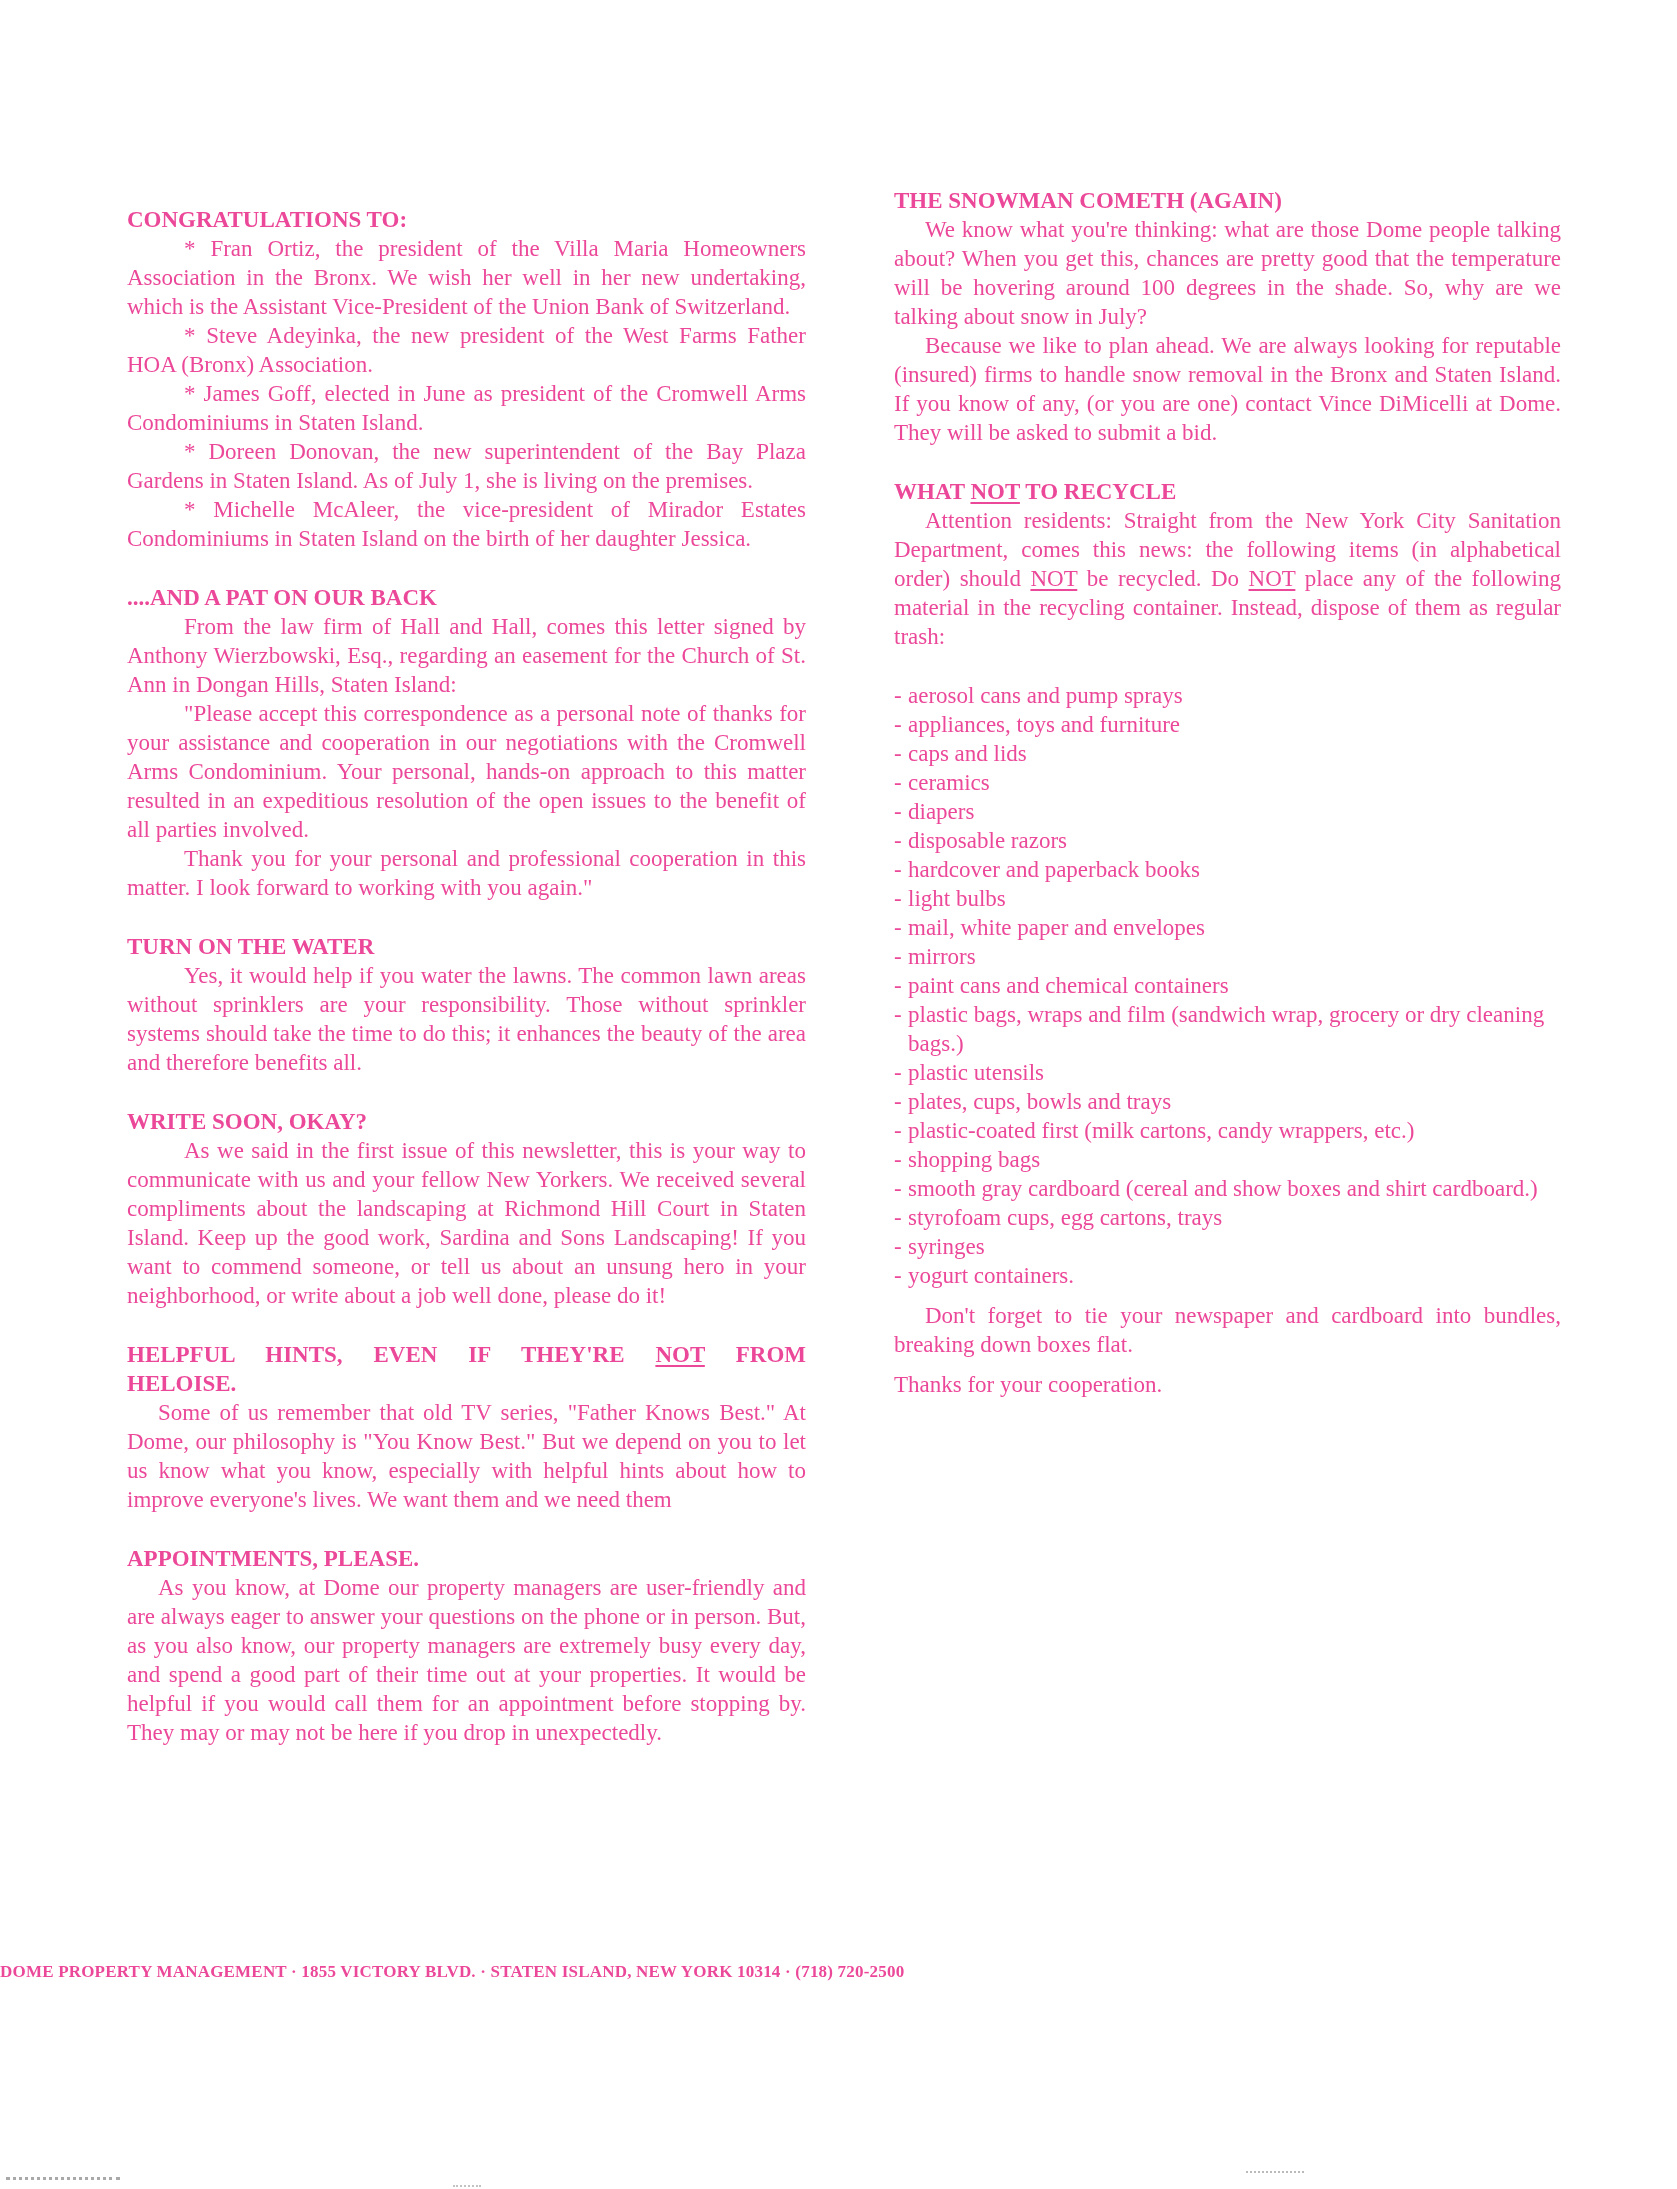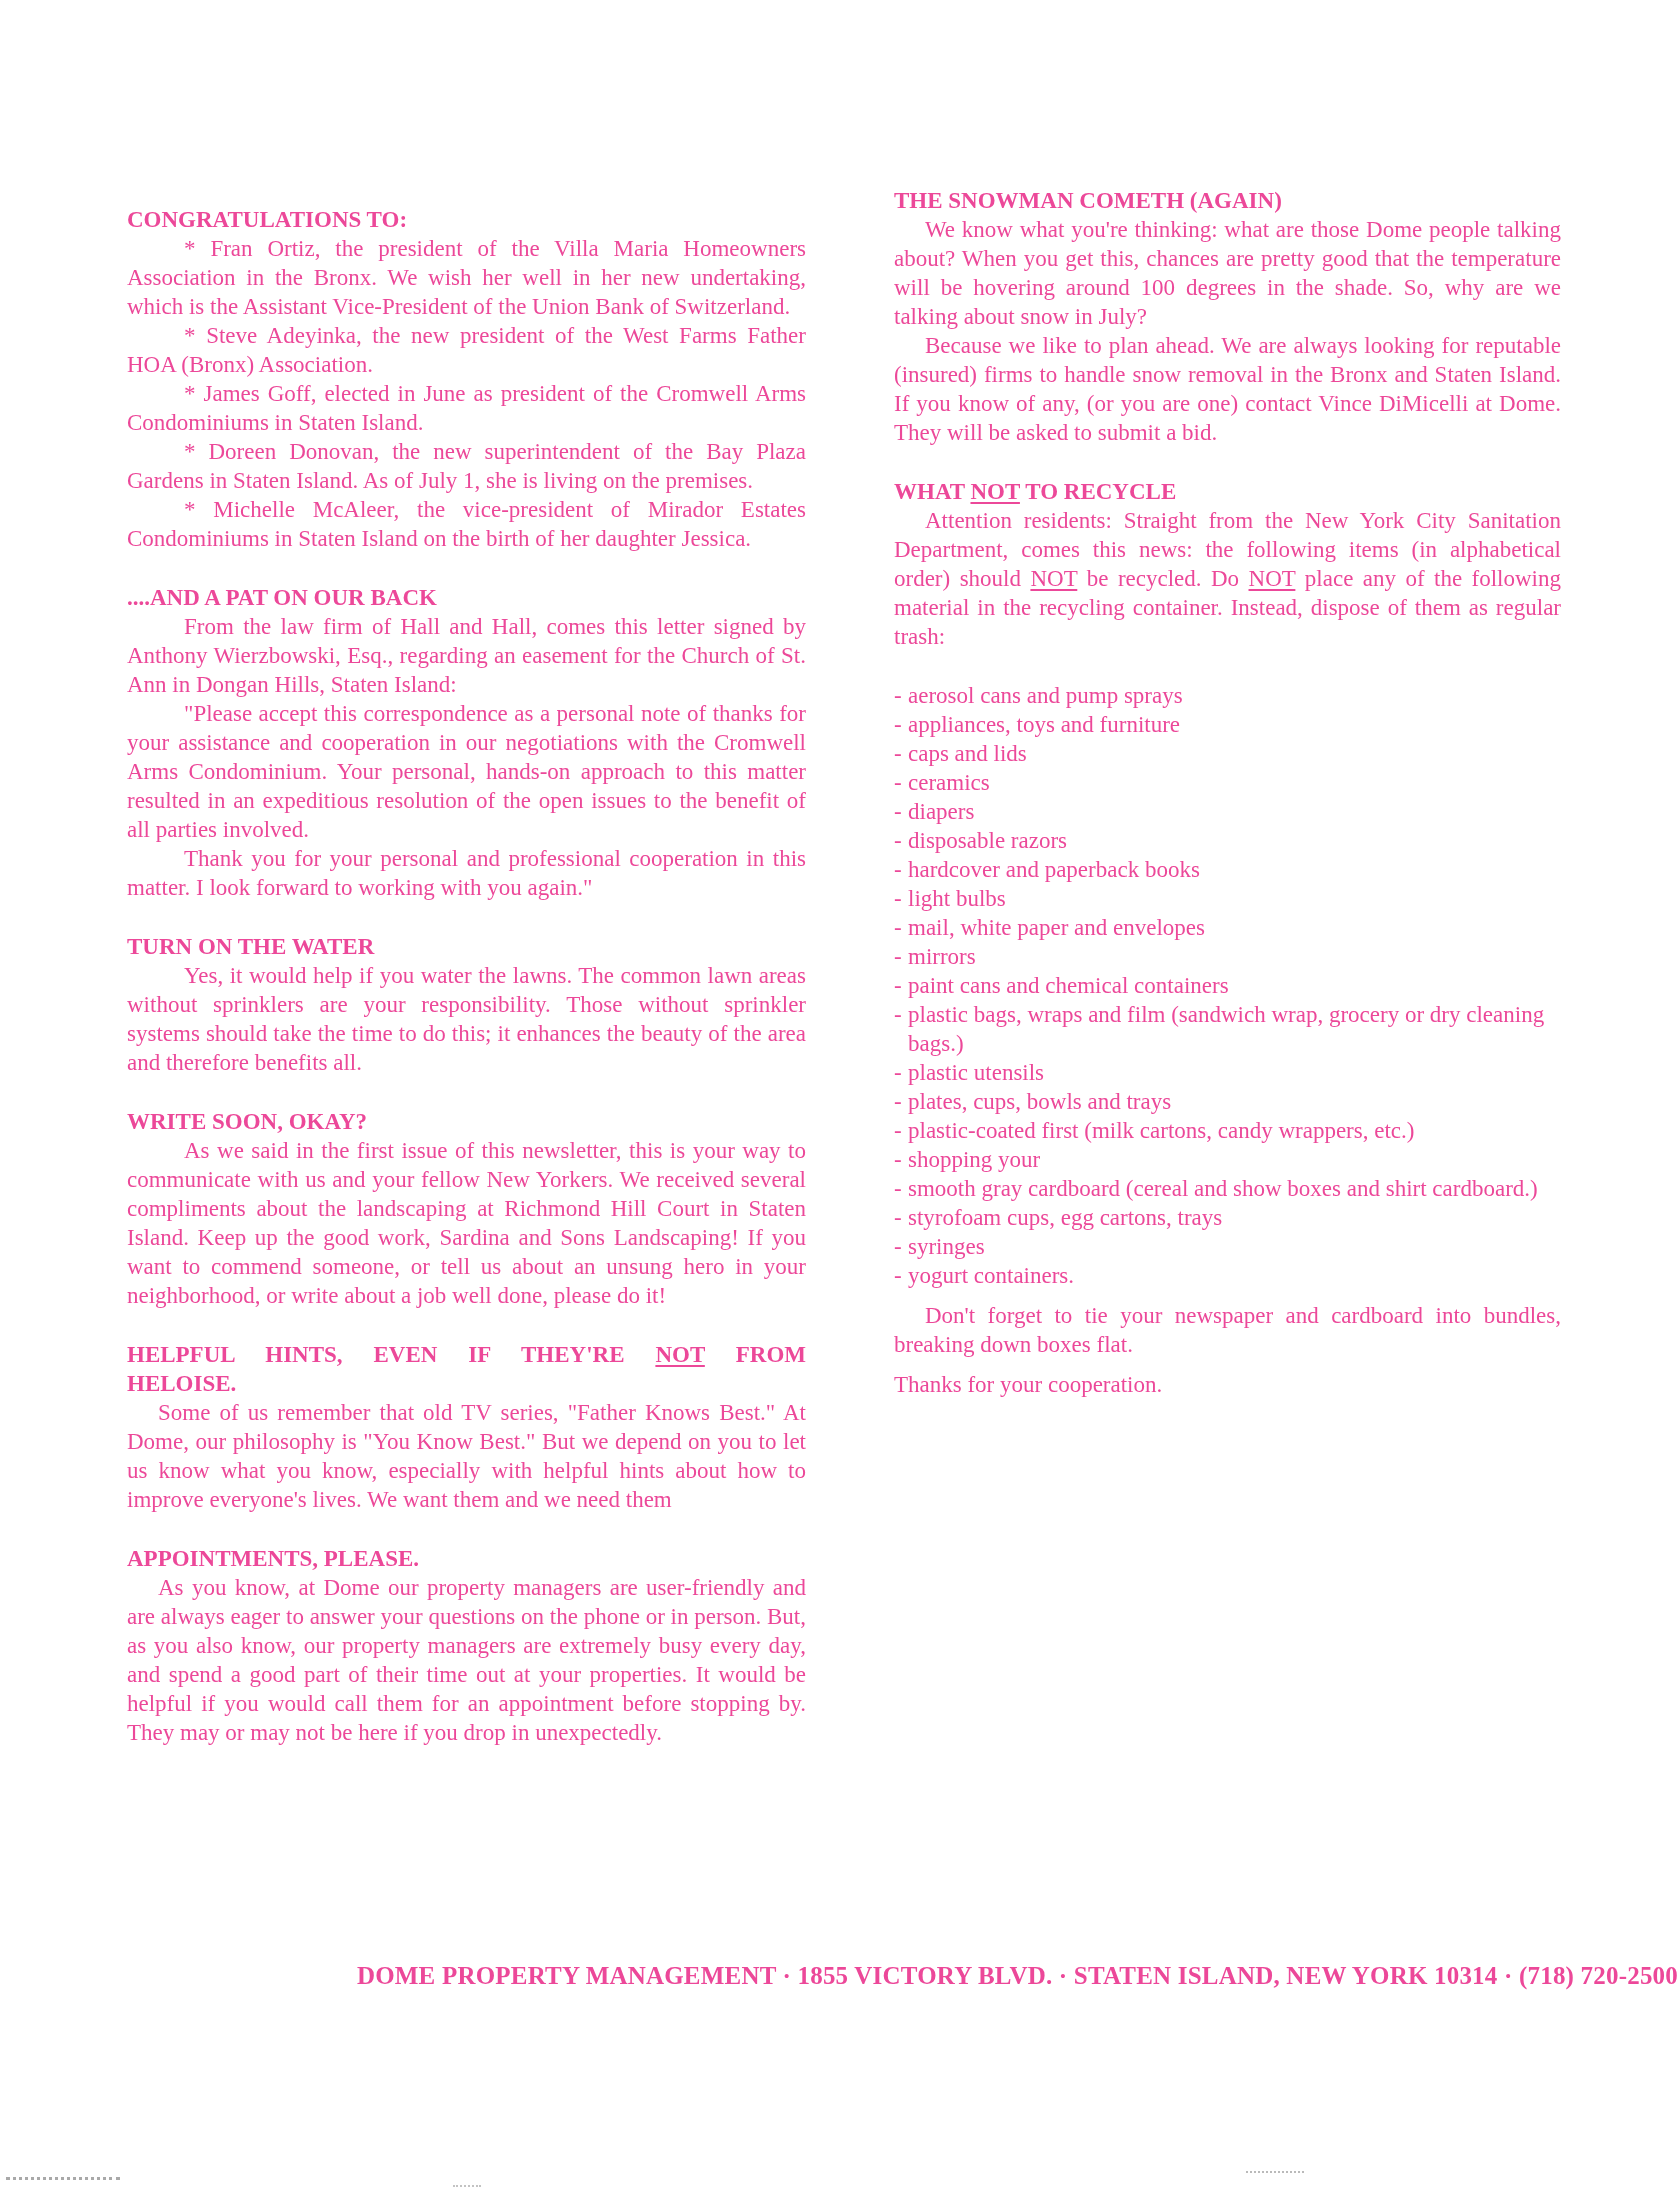--- a/index.html
+++ b/index.html
@@ -48,23 +48,23 @@
   li.item { position: relative; padding-left: 14px; }
   li.item .dash { position: absolute; left: 0; top: 0; }
 
   .outro { margin-top: 11px; }
 
   .footer {
     position: absolute;
     left: 0;
     top: 1962px;
     width: 100%;
-    text-align: right;
+    text-align: left;
     font-weight: bold;
-    font-size: 25px;
+    font-size: 17px;
     letter-spacing: 0.2px;
   }
 
   .artifact { position: absolute; border-top: 3px dotted #555; opacity: 0.5; }
   .artifact-1 { left: 6px;    top: 2177px; width: 114px; }
   .artifact-2 { left: 1246px; top: 2171px; width: 58px; border-top-width: 2px; opacity: 0.4; }
   .artifact-3 { left: 453px;  top: 2185px; width: 28px; border-top-width: 2px; opacity: 0.35; }
 </style>
 </head>
 <body>
@@ -135,21 +135,21 @@
         <li class="item"><span class="dash">-</span><span>disposable razors</span></li>
         <li class="item"><span class="dash">-</span><span>hardcover and paperback books</span></li>
         <li class="item"><span class="dash">-</span><span>light bulbs</span></li>
         <li class="item"><span class="dash">-</span><span>mail, white paper and envelopes</span></li>
         <li class="item"><span class="dash">-</span><span>mirrors</span></li>
         <li class="item"><span class="dash">-</span><span>paint cans and chemical containers</span></li>
         <li class="item"><span class="dash">-</span><span>plastic bags, wraps and film (sandwich wrap, grocery or dry cleaning bags.)</span></li>
         <li class="item"><span class="dash">-</span><span>plastic utensils</span></li>
         <li class="item"><span class="dash">-</span><span>plates, cups, bowls and trays</span></li>
         <li class="item"><span class="dash">-</span><span>plastic-coated first (milk cartons, candy wrappers, etc.)</span></li>
-        <li class="item"><span class="dash">-</span><span>shopping your</span></li>
+        <li class="item"><span class="dash">-</span><span>shopping bags</span></li>
         <li class="item"><span class="dash">-</span><span>smooth gray cardboard (cereal and show boxes and shirt cardboard.)</span></li>
         <li class="item"><span class="dash">-</span><span>styrofoam cups, egg cartons, trays</span></li>
         <li class="item"><span class="dash">-</span><span>syringes</span></li>
         <li class="item"><span class="dash">-</span><span>yogurt containers.</span></li>
       </ul>
 
       <p class="outro indent-sm">Don't forget to tie your newspaper and cardboard into bundles, breaking down boxes flat.</p>
       <p class="outro">Thanks for your cooperation.</p>
     </div>
 

